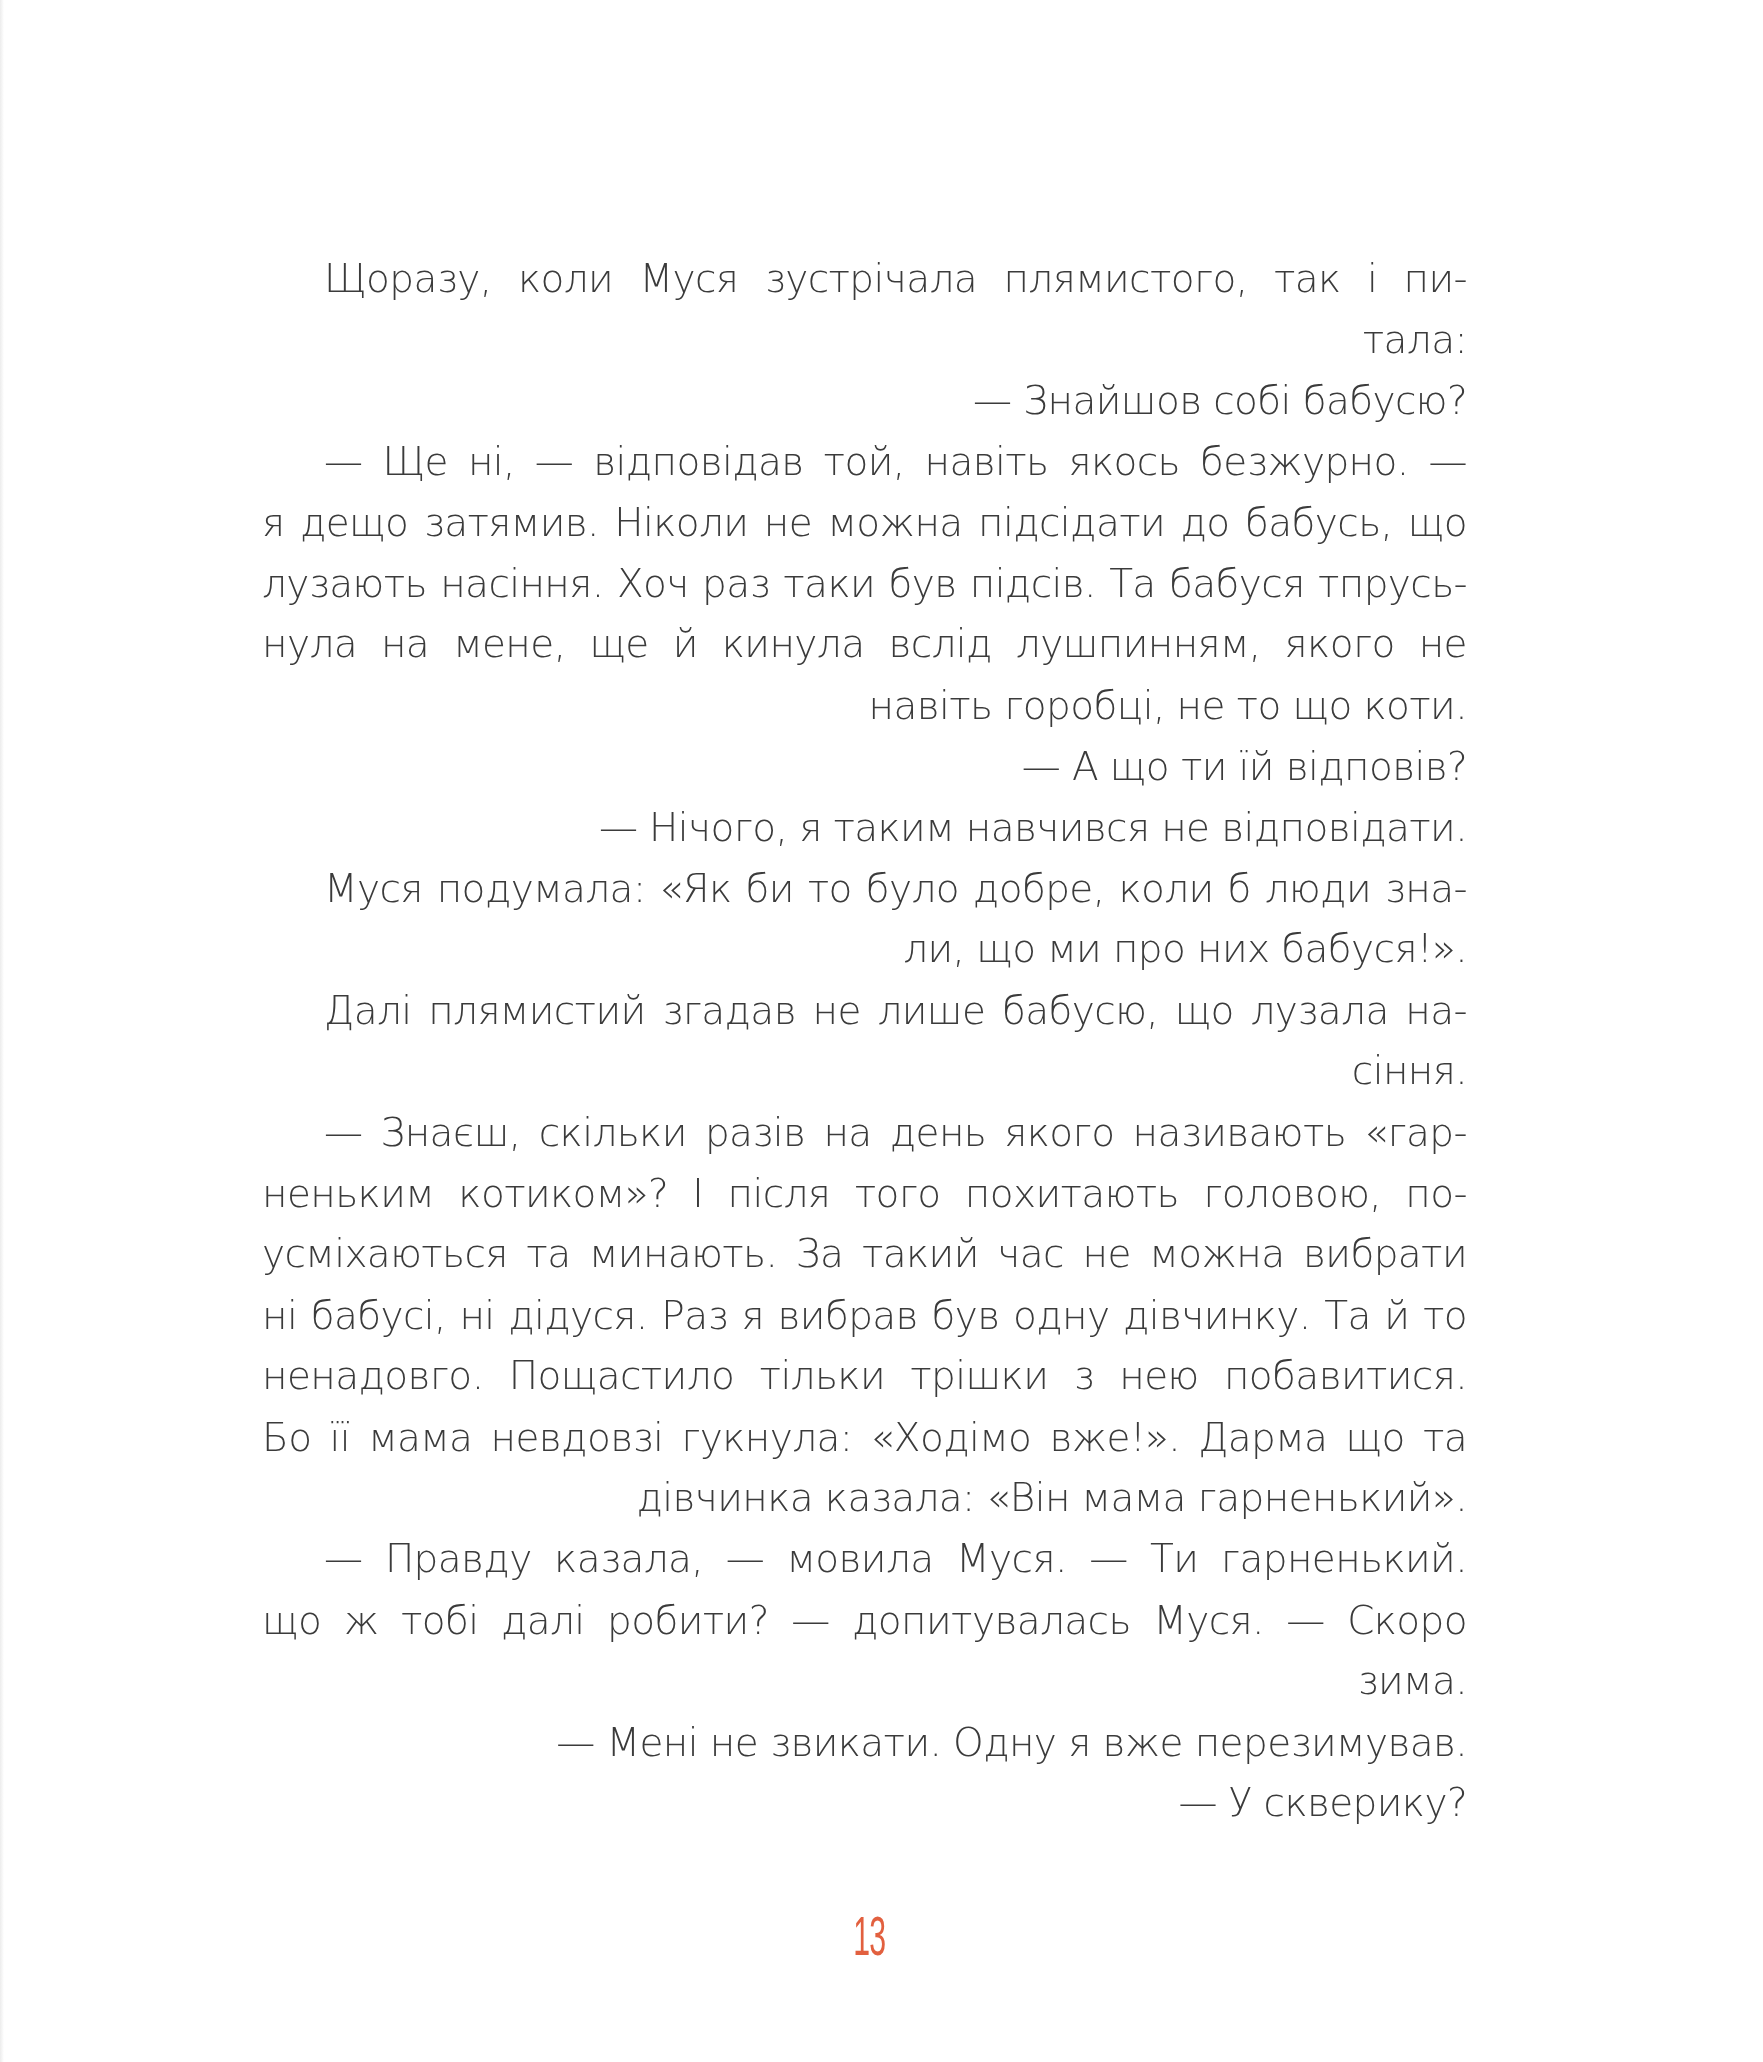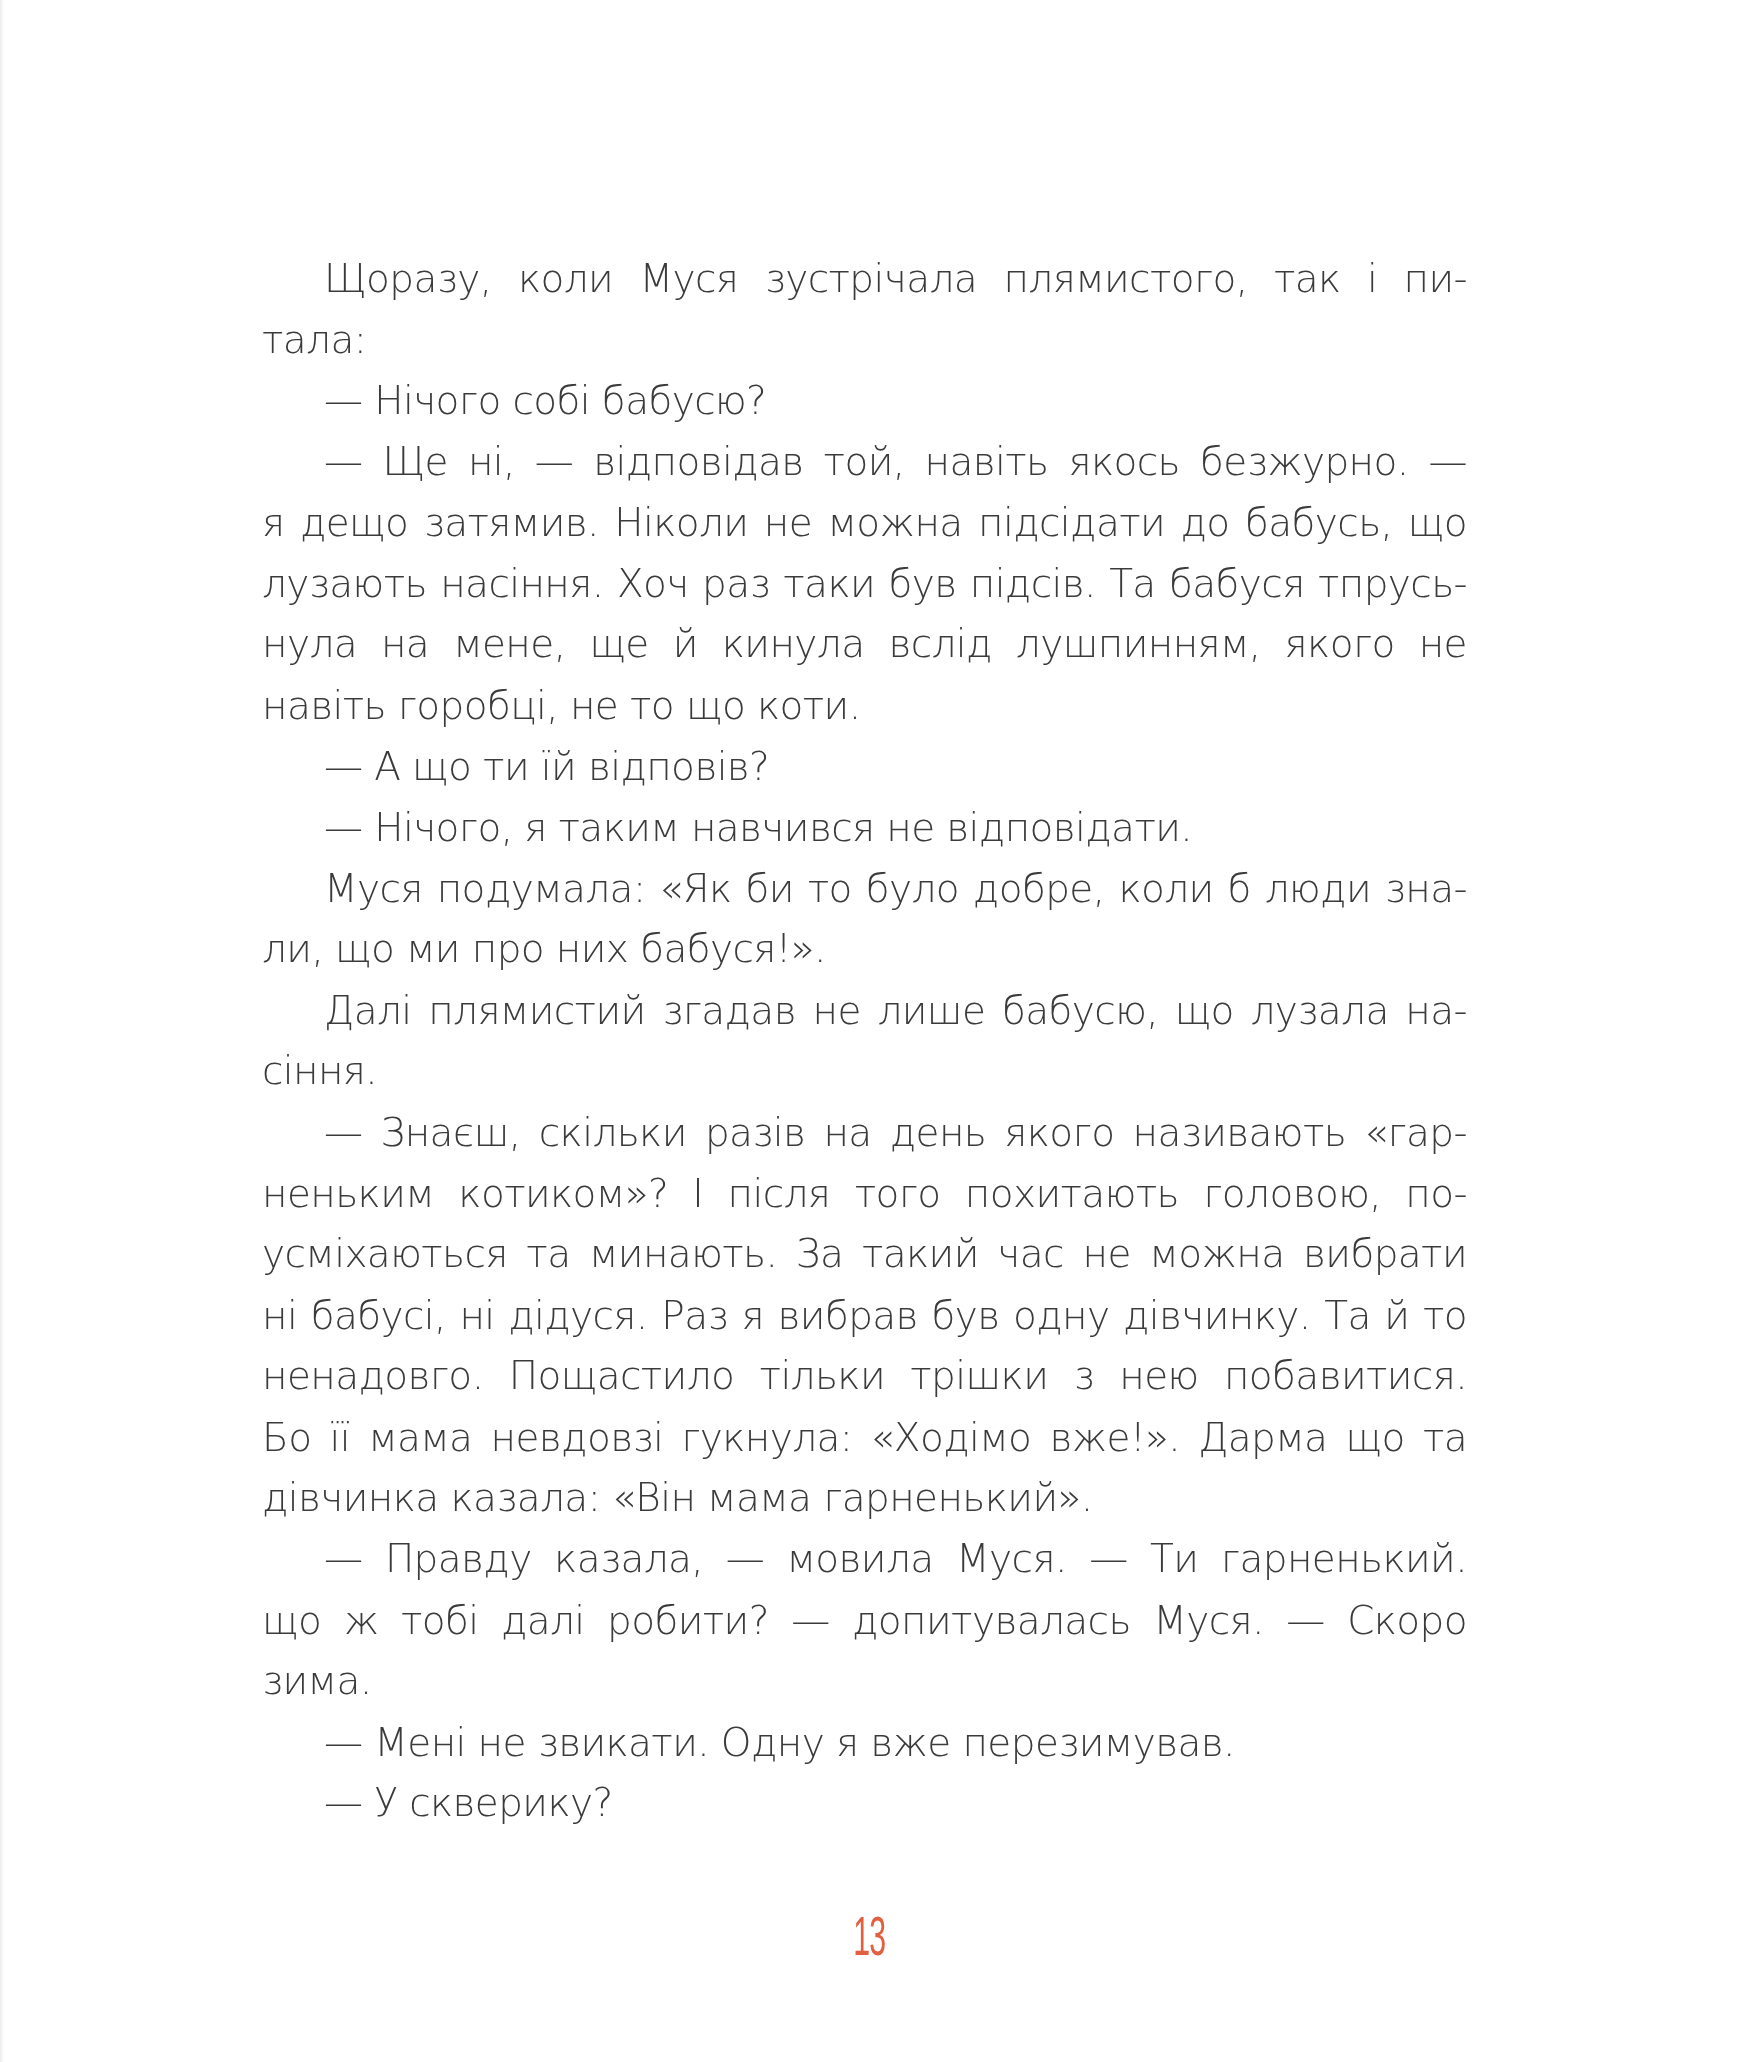--- a/index.html
+++ b/index.html
@@ -39,21 +39,21 @@
       width: 1205px;
       height: 61px;
       font-family: "DejaVu Sans", "Liberation Sans", sans-serif;
       font-size: 39px;
       font-weight: 300;
       color: #3b3b3b;
       line-height: 61px;
       white-space: nowrap;
       letter-spacing: -0.6px;
       word-spacing: 0px;
-      text-align: left;
+      text-align: right;
       box-sizing: border-box;
     }
     .line.justify {
       text-align: justify;
       text-align-last: justify;
       white-space: normal;
       overflow: hidden;
     }
     .line.indent {
       padding-left: 62px;
@@ -76,21 +76,21 @@
   </style>
 </head>
 <body>
 
 <div class="page">
   <div class="page-edge"></div>
 
   <div class="text-block">
     <div class="line indent justify" style="top:248px">Щоразу, коли Муся зустрічала плямистого, так і пи-</div>
     <div class="line" style="top:309px">тала:</div>
-    <div class="line indent" style="top:370px">— Нічого собі бабусю?</div>
+    <div class="line indent" style="top:370px">— Знайшов собі бабусю?</div>
     <div class="line indent justify" style="top:431px">— Ще ні, — відповідав той, навіть якось безжурно. — Але</div>
     <div class="line justify" style="top:492px">я дещо затямив. Ніколи не можна підсідати до бабусь, що</div>
     <div class="line justify" style="top:553px">лузають насіння. Хоч раз таки був підсів. Та бабуся тпрусь-</div>
     <div class="line justify" style="top:613px">нула на мене, ще й кинула вслід лушпинням, якого не їдять</div>
     <div class="line" style="top:675px">навіть горобці, не то що коти.</div>
     <div class="line indent" style="top:736px">— А що ти їй відповів?</div>
     <div class="line indent" style="top:797px">— Нічого, я таким навчився не відповідати.</div>
     <div class="line indent justify" style="top:858px">Муся подумала: «Як би то було добре, коли б люди зна-</div>
     <div class="line" style="top:918px">ли, що ми про них бабуся!».</div>
     <div class="line indent justify" style="top:980px">Далі плямистий згадав не лише бабусю, що лузала на-</div>

